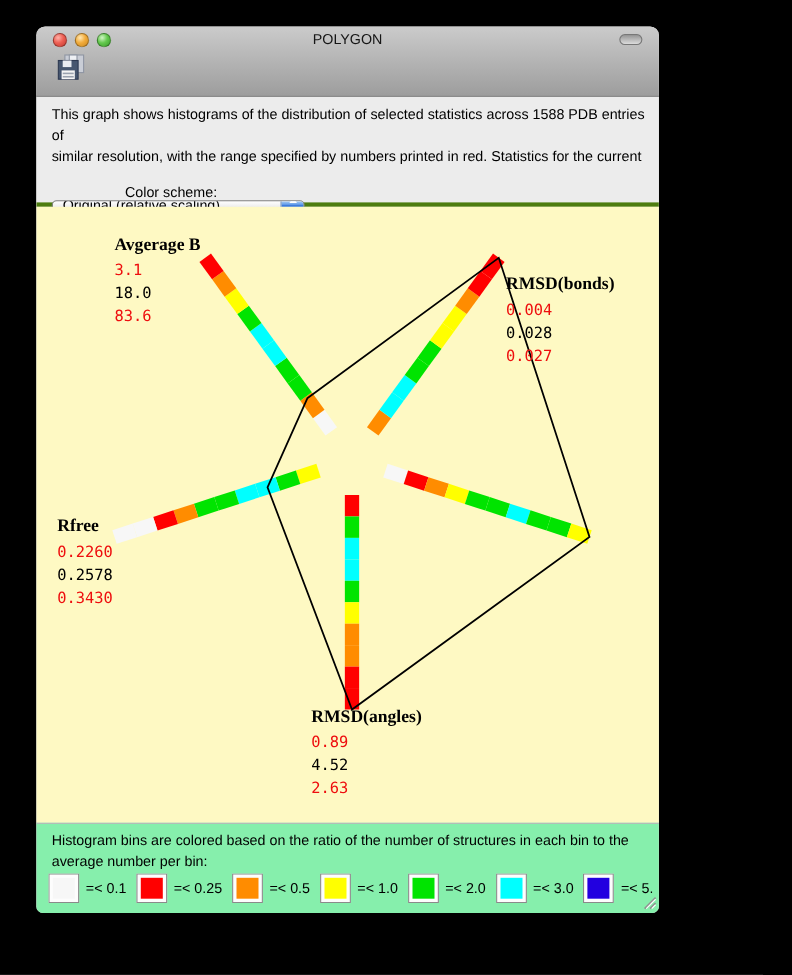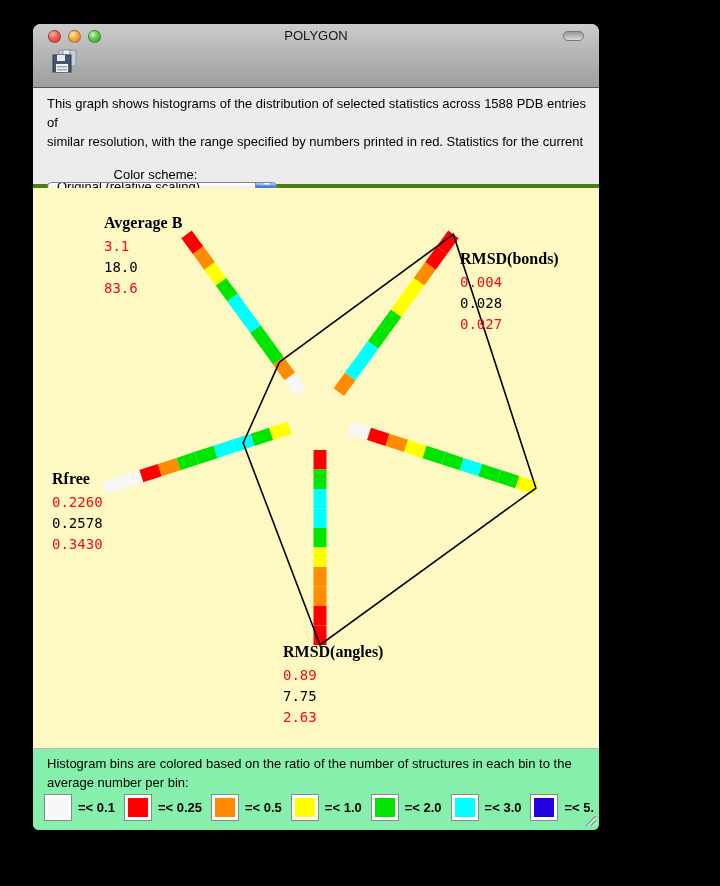--- a/index.html
+++ b/index.html
@@ -35,21 +35,21 @@
   .chart-panel { height:560px; background:#fef9c3; position:relative; }
   .chart-panel svg.plot { position:absolute; left:0; top:0; }
   .axis-block { position:absolute; }
   .axis-title { font-family:"Liberation Serif", serif; font-weight:bold; font-size:16px; color:#000; margin-bottom:4px; white-space:nowrap; }
   .axis-val { font-family:"DejaVu Sans Mono", monospace; font-size:14px; line-height:21px; white-space:nowrap; }
   .axis-val.vred { color:#ee0e0e; }
   .axis-val.vblack { color:#000; }
   
   .footer { height:82px; background:#86efac; border-top:1px solid #b9b9b9; position:relative; }
   .footer-text { position:absolute; left:14px; top:5px; font-size:13px; line-height:19px; color:#000; }
-  .legend-row { position:absolute; left:11px; top:45px; right:6px; display:flex; align-items:center; overflow:hidden;font-weight:bold; }
+  .legend-row { position:absolute; left:11px; top:45px; right:6px; display:flex; align-items:center; overflow:hidden; }
   .legend-item { display:flex; align-items:center; margin-right:9px; }
   .swatch { width:28px; height:27px; border:1px solid #8a8a8a; background:#fdfdfd; padding:3px; margin-right:6px; }
   .swatch-fill { display:block; width:100%; height:100%; }
   .legend-label { font-size:13px; color:#000; white-space:nowrap; }
   .grip { position:absolute; right:2px; bottom:3px; }
 </style>
 </head>
 <body>
 
 <div class="stage">
@@ -160,21 +160,21 @@
         </div>
         <div class="axis-block" style="left: 427px; top: 26px; margin-top: 36px;">
           <div class="axis-title">RMSD(bonds)</div>
           <div class="axis-val vred">0.004</div>
           <div class="axis-val vblack">0.028</div>
           <div class="axis-val vred">0.027</div>
         </div>
         <div class="axis-block" style="left: 250px; top: 455px;">
           <div class="axis-title">RMSD(angles)</div>
           <div class="axis-val vred">0.89</div>
-          <div class="axis-val vblack">7.75</div>
+          <div class="axis-val vblack">4.52</div>
           <div class="axis-val vred">2.63</div>
         </div>
         <div class="axis-block" style="left: 19px; top: 282px;">
           <div class="axis-title">Rfree</div>
           <div class="axis-val vred">0.2260</div>
           <div class="axis-val vblack">0.2578</div>
           <div class="axis-val vred">0.3430</div>
         </div>
       </div>
 

